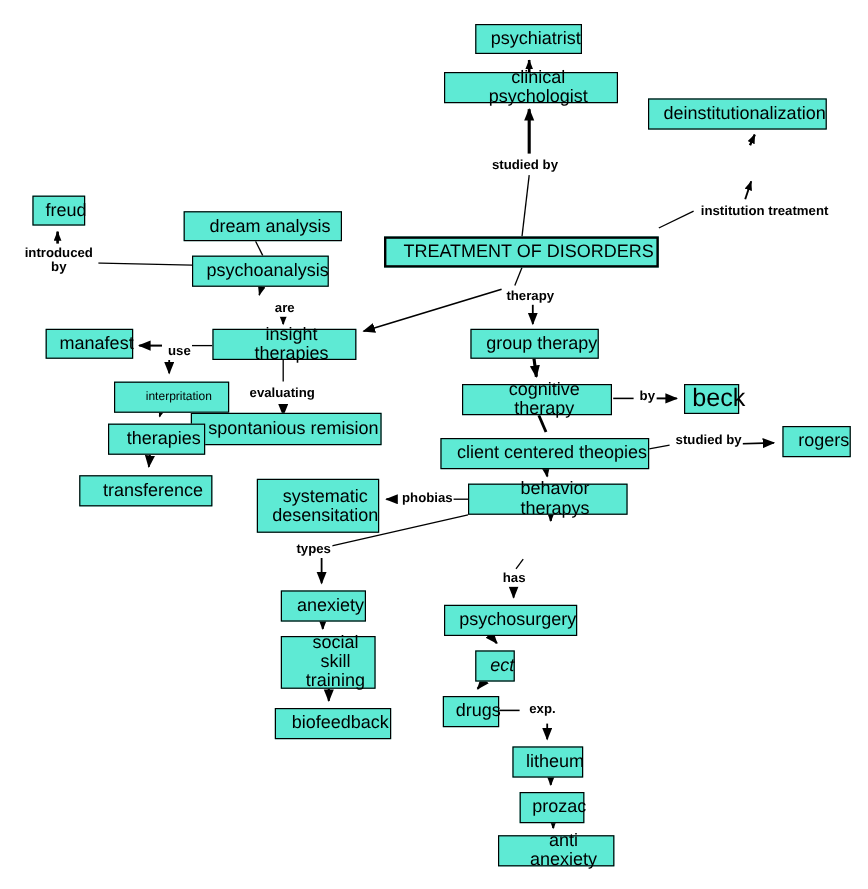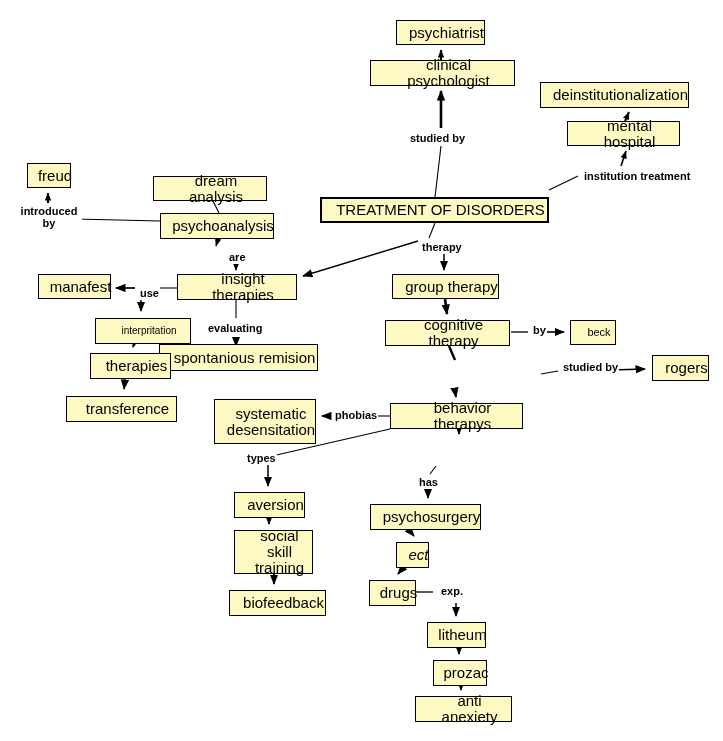--- a/index.html
+++ b/index.html
@@ -24,21 +24,21 @@
     position: absolute;
     left: 0;
     top: 0;
     width: 723px;
     height: 741px;
   }
   .node {
     position: absolute;
     box-sizing: border-box;
     border: 1px solid #000000;
-    background: #fef9c3;
+    background: #5eead4;
     color: #000000;
     display: flex;
     align-items: center;
     justify-content: center;
     text-align: center;
     line-height: 1.05;
     font-family: "Liberation Sans", sans-serif;
     white-space: pre-line;
     letter-spacing: 0px;
     padding-left: 12px;
@@ -242,39 +242,39 @@
     </g>
 
     <g>
       <line x1="461" y1="686" x2="461" y2="690" stroke="#000000" stroke-width="1.8" marker-end="url(#arrowbig)"></line>
     </g>
   </svg>
 
   <div class="node" style="left:396px;top:20px;width:89px;height:25px;font-size:15px;">psychiatrist</div>
   <div class="node" style="left:370px;top:60px;width:145px;height:26px;font-size:15px;">clinical psychologist</div>
   <div class="node" style="left:540px;top:82px;width:149px;height:26px;font-size:15px;">deinstitutionalization</div>
-  <div class="node" style="left:567px;top:121px;width:113px;height:25px;font-size:15px;">mental hospital</div>
   <div class="node" style="left:27px;top:163px;width:44px;height:25px;font-size:15px;">freud</div>
-  <div class="node" style="left:153px;top:176px;width:114px;height:25px;font-size:15px;">dream analysis</div>
+  <div class="node" style="left:153px;top:176px;width:132px;height:25px;font-size:15px;">dream analysis</div>
   <div class="node root" style="left:320px;top:197px;width:229px;height:26px;font-size:15px;">TREATMENT OF DISORDERS</div>
   <div class="node" style="left:160px;top:213px;width:114px;height:26px;font-size:15px;">psychoanalysis</div>
   <div class="node" style="left:38px;top:274px;width:73px;height:25px;font-size:15px;">manafest</div>
   <div class="node" style="left:177px;top:274px;width:120px;height:26px;font-size:15px;">insight therapies</div>
   <div class="node" style="left:392px;top:274px;width:107px;height:25px;font-size:15px;">group therapy</div>
   <div class="node" style="left:95px;top:318px;width:96px;height:26px;font-size:10px;">interpritation</div>
   <div class="node" style="left:385px;top:320px;width:125px;height:26px;font-size:15px;">cognitive therapy</div>
-  <div class="node" style="left:570px;top:320px;width:46px;height:25px;font-size:11px;">beck</div>
+  <div class="node" style="left:570px;top:320px;width:46px;height:25px;font-size:21px;">beck</div>
   <div class="node" style="left:90px;top:353px;width:81px;height:26px;font-size:15px;z-index:3;">therapies</div>
   <div class="node" style="left:159px;top:344px;width:159px;height:27px;font-size:15px;z-index:2;">spontanious remision</div>
   <div class="node" style="left:652px;top:355px;width:57px;height:26px;font-size:15px;">rogers</div>
+  <div class="node" style="left:367px;top:365px;width:174px;height:26px;font-size:15px;">client centered theopies</div>
   <div class="node" style="left:66px;top:396px;width:111px;height:26px;font-size:15px;">transference</div>
   <div class="node" style="left:214px;top:399px;width:102px;height:45px;font-size:15px;">systematic
 desensitation</div>
   <div class="node" style="left:390px;top:403px;width:133px;height:26px;font-size:15px;">behavior therapys</div>
-  <div class="node" style="left:234px;top:492px;width:71px;height:26px;font-size:15px;">aversion</div>
+  <div class="node" style="left:234px;top:492px;width:71px;height:26px;font-size:15px;">anexiety</div>
   <div class="node" style="left:370px;top:504px;width:111px;height:26px;font-size:15px;">psychosurgery</div>
   <div class="node" style="left:234px;top:530px;width:79px;height:44px;font-size:15px;">social skill
 training</div>
   <div class="node" style="left:396px;top:542px;width:33px;height:26px;font-size:15px;font-style:italic;">ect</div>
   <div class="node" style="left:229px;top:590px;width:97px;height:26px;font-size:15px;">biofeedback</div>
   <div class="node" style="left:369px;top:580px;width:47px;height:26px;font-size:15px;">drugs</div>
   <div class="node" style="left:427px;top:622px;width:59px;height:26px;font-size:15px;">litheum</div>
   <div class="node" style="left:433px;top:660px;width:54px;height:26px;font-size:15px;">prozac</div>
   <div class="node" style="left:415px;top:696px;width:97px;height:26px;font-size:15px;">anti anexiety</div>
 

